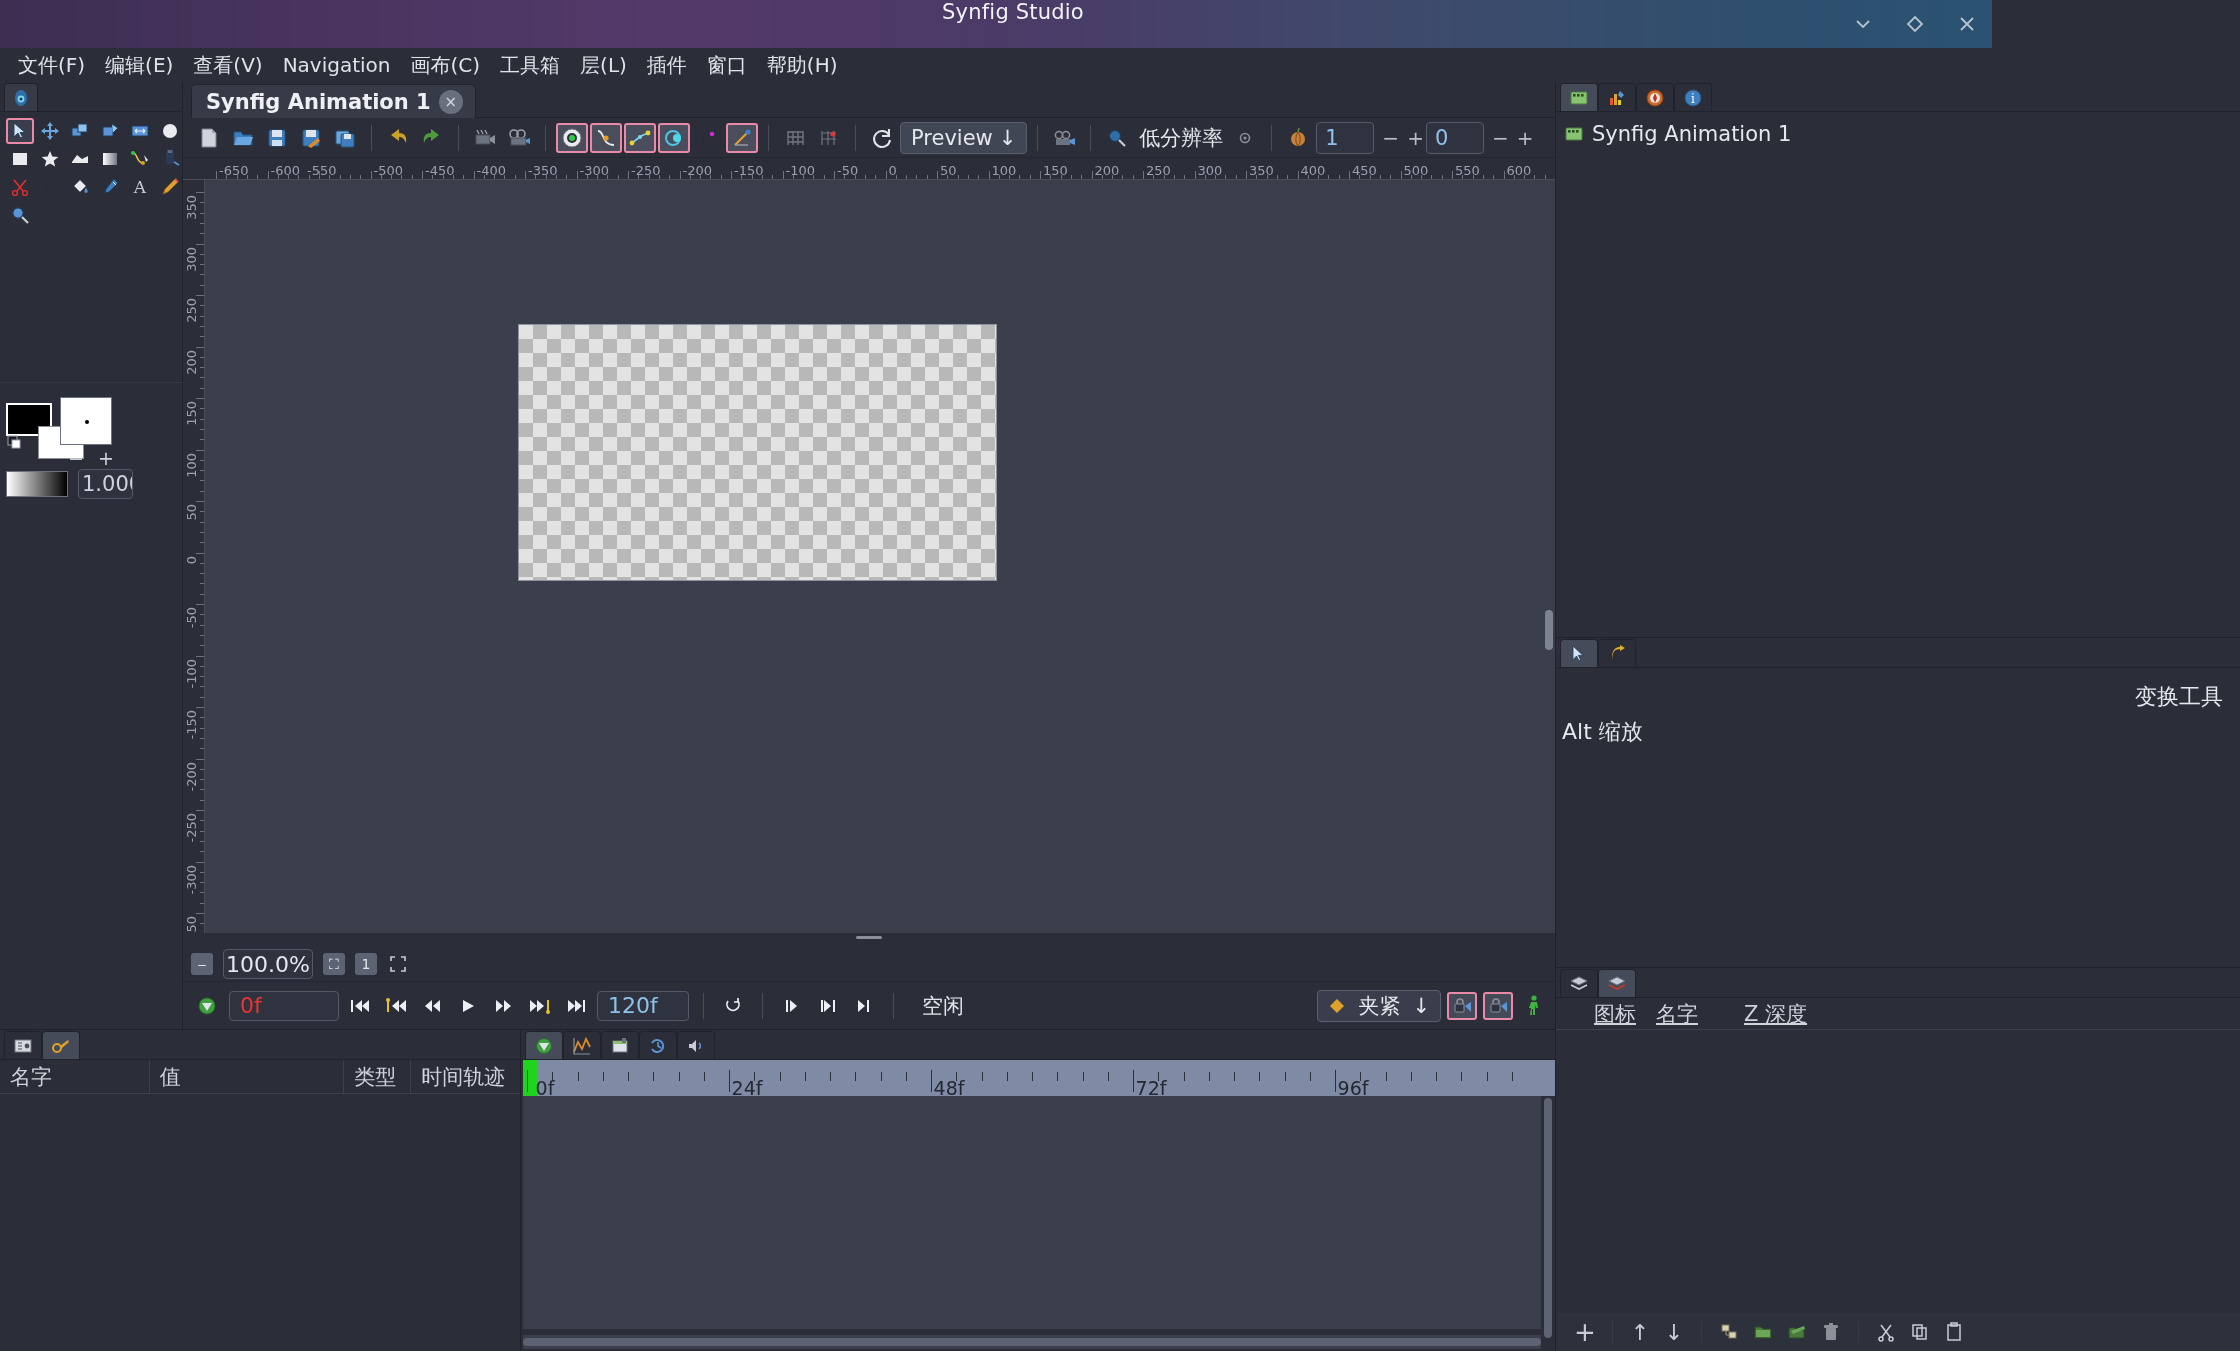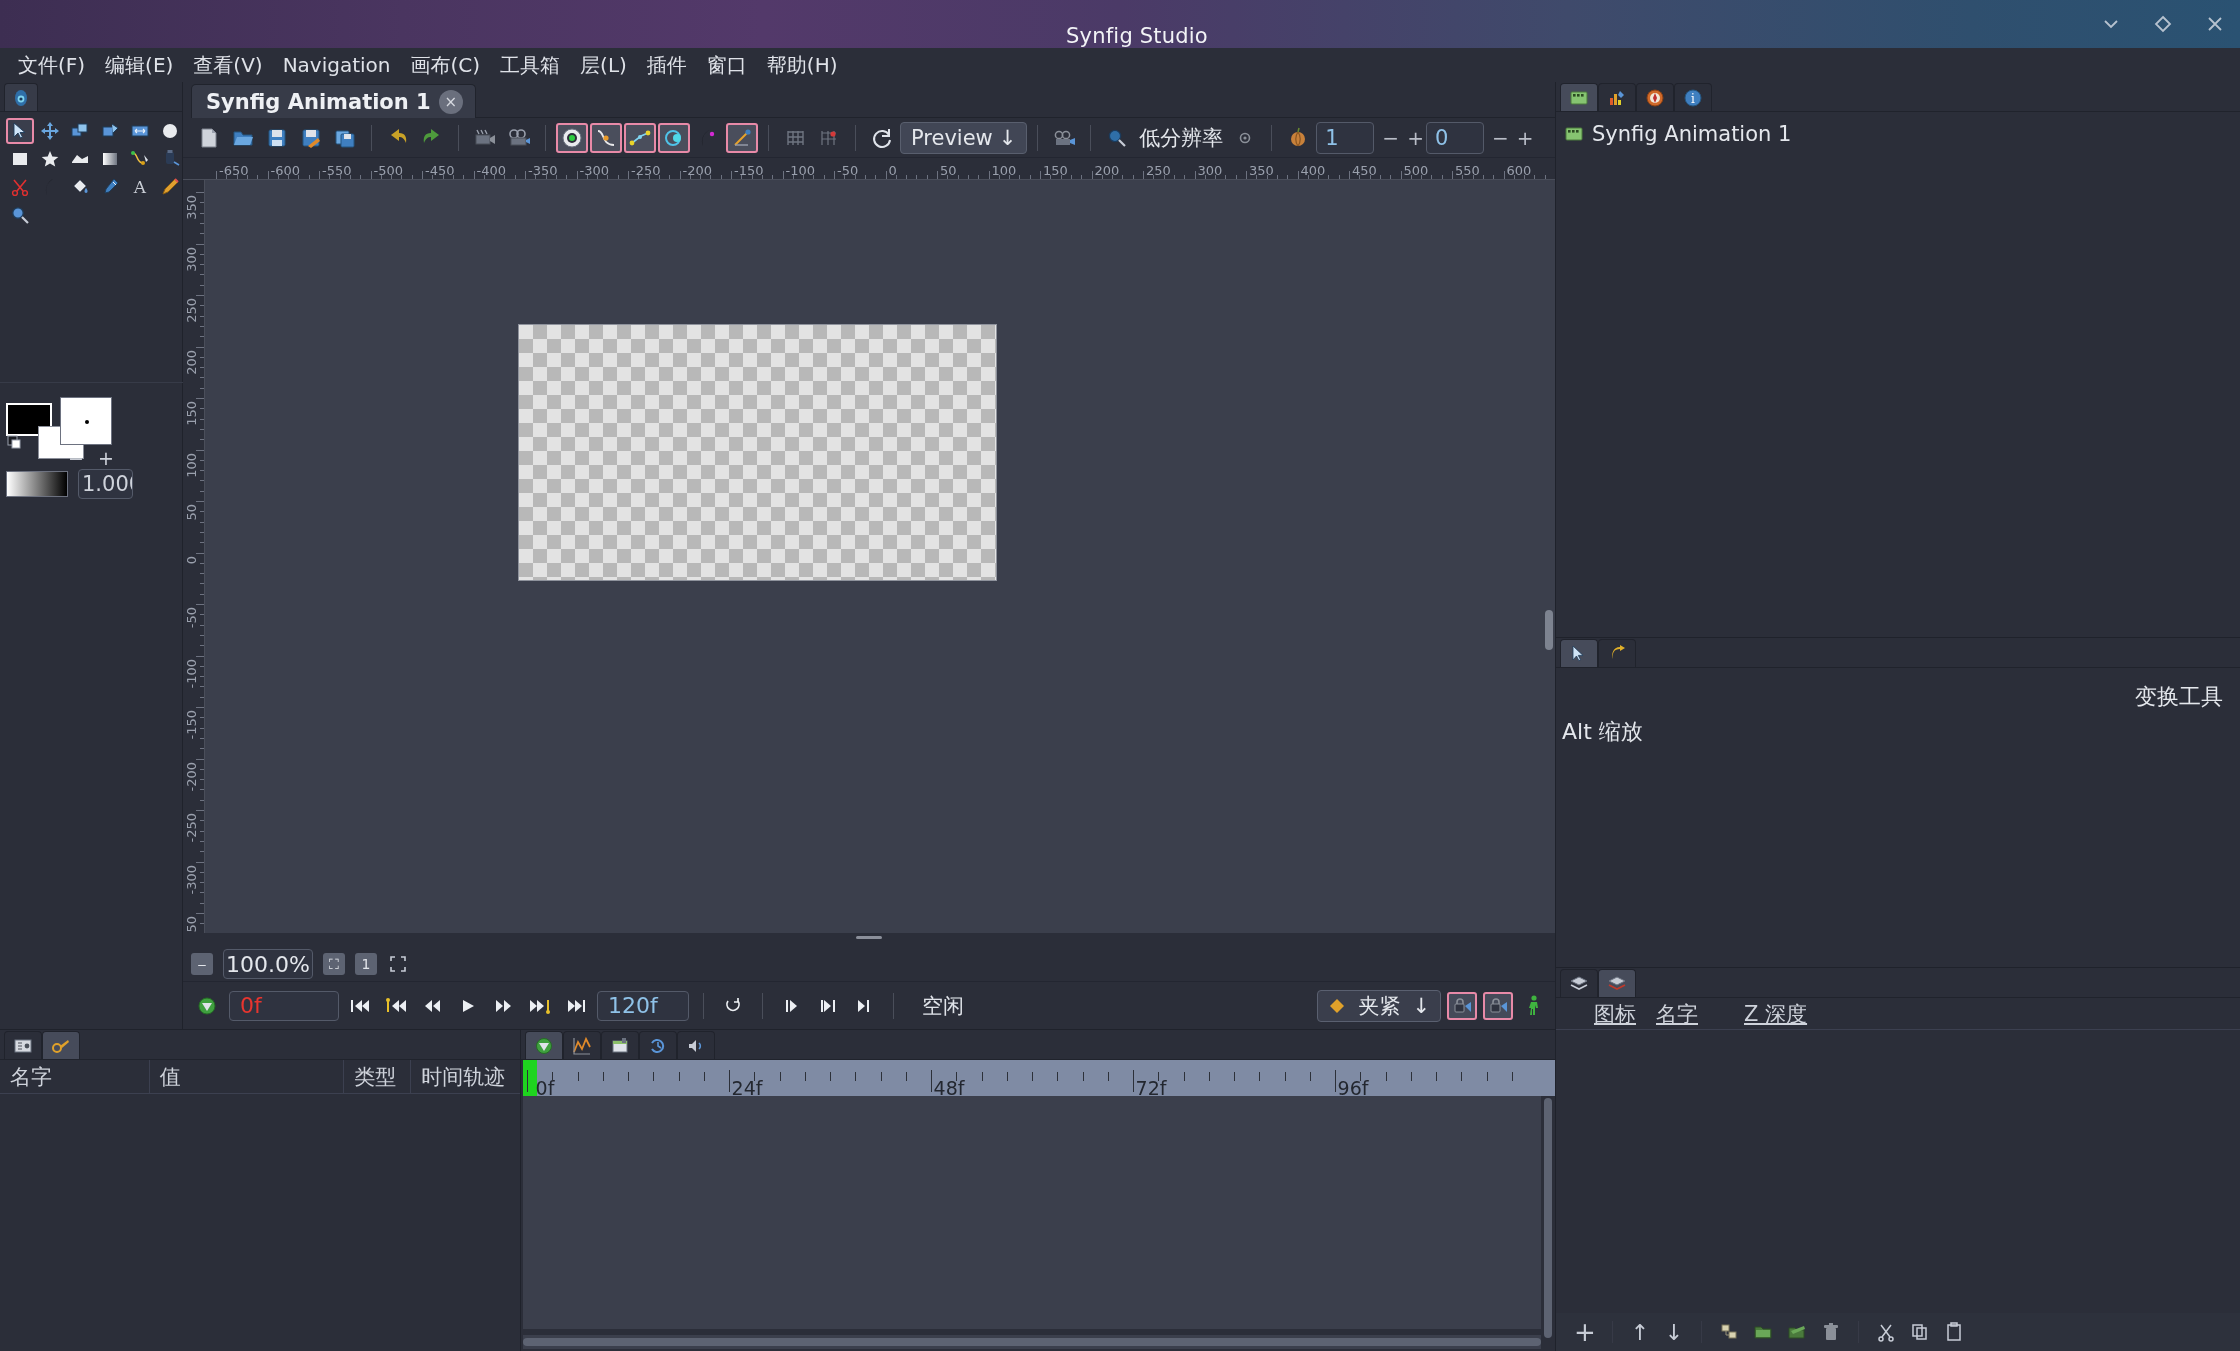--- a/index.html
+++ b/index.html
@@ -6,23 +6,23 @@
   html,body { width:2240px; height:1351px; overflow:hidden; }
   body {
     font-family: "DejaVu Sans", "Liberation Sans", sans-serif;
     background:#2b2e39; color:#d6d9e0; font-size:19px;
     -webkit-font-smoothing:antialiased;
   }
   .app { position:relative; width:2240px; height:1351px; }
 
   
   .titlebar{
-    position:absolute; left:0; top:0; width:2240px; height:48px;
+    position:absolute; left:0; top:0; width:1992px; height:48px;
     background:linear-gradient(90deg,#3d2e52 0%,#4a3560 18%,#53396a 34%,#4b3a67 50%,#3f4a6b 70%,#2f4f6e 88%,#2a5272 100%);
-    display:flex; align-items:flex-end; justify-content:center;padding-left:34px;
+    display:flex; align-items:flex-start; justify-content:center;padding-left:34px;
   }
   .titlebar .ttl{ font-size:21px; color:#f2f3f6; letter-spacing:.2px;}
   .winbtns{ position:absolute; right:14px; top:0; height:48px; display:flex; align-items:center; gap:30px;}
   .winbtns span{ width:22px; height:22px; display:block; opacity:.85;}
 
   
   .menubar{
     position:absolute; left:0; top:48px; width:2240px; height:34px;
     background:#2b2e39; display:flex; align-items:center; padding-left:8px; gap:0px;
   }
@@ -588,21 +588,21 @@
         <div class="tkline" style="left: 53.6px; height: 4px;"></div>
         <div class="tkline" style="left: 63.9px; height: 4px;"></div>
         <div class="tkline" style="left: 74.2px; height: 4px;"></div>
         <div class="tkline" style="left: 84.5px;"></div>
         <div class="tk" style="left: 87.5px;">-600</div>
         <div class="tkline" style="left: 94.8px; height: 4px;"></div>
         <div class="tkline" style="left: 105.1px; height: 4px;"></div>
         <div class="tkline" style="left: 115.4px; height: 4px;"></div>
         <div class="tkline" style="left: 125.7px; height: 4px;"></div>
         <div class="tkline" style="left: 136px;"></div>
-        <div class="tk" style="left: 139px;">-550</div>
+        <div class="tk" style="left: 124px;">-550</div>
         <div class="tkline" style="left: 146.3px; height: 4px;"></div>
         <div class="tkline" style="left: 156.6px; height: 4px;"></div>
         <div class="tkline" style="left: 166.9px; height: 4px;"></div>
         <div class="tkline" style="left: 177.2px; height: 4px;"></div>
         <div class="tkline" style="left: 187.5px;"></div>
         <div class="tk" style="left: 190.5px;">-500</div>
         <div class="tkline" style="left: 197.8px; height: 4px;"></div>
         <div class="tkline" style="left: 208.1px; height: 4px;"></div>
         <div class="tkline" style="left: 218.4px; height: 4px;"></div>
         <div class="tkline" style="left: 228.7px; height: 4px;"></div>

